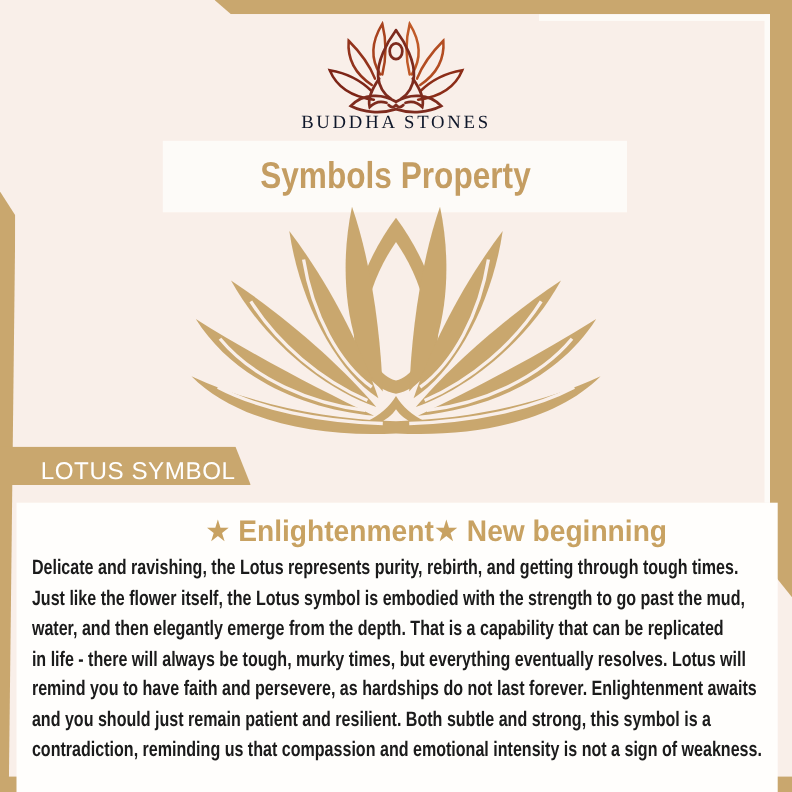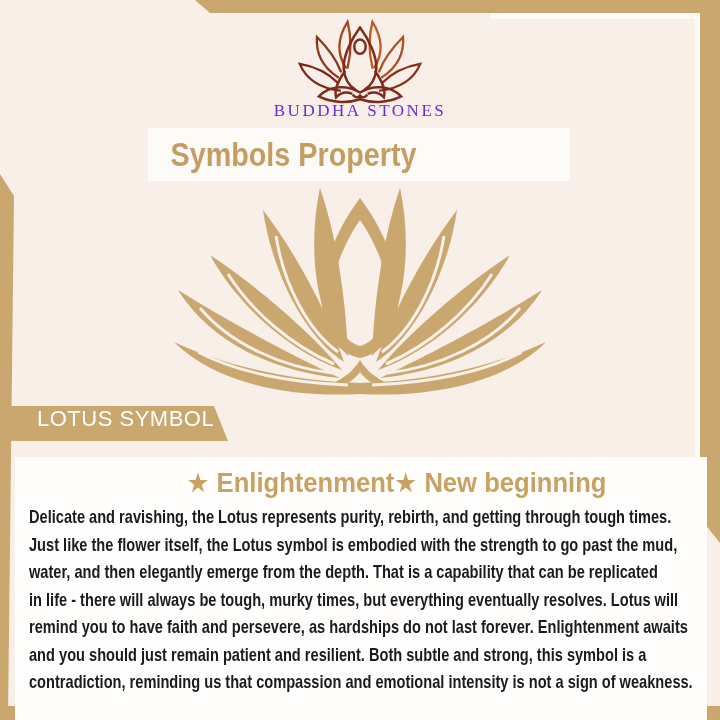--- a/index.html
+++ b/index.html
@@ -29,41 +29,41 @@
   .band-right{left:700px;top:0;width:20px;height:543px;
     clip-path:polygon(0 0,100% 0,100% 100%,0 calc(100% - 25px));}
   .band-left{left:0;top:174px;width:14px;height:546px;
     clip-path:polygon(0 0,100% 22px,57% 100%,0 100%);}
   .band-bottom{left:0;top:706px;width:720px;height:14px;}
   
   .logo{position:absolute;left:295px;top:16px;width:130px;height:88px;}
   .brand-name{
     position:absolute;left:0;top:101px;width:720px;text-align:center;
     font-family:"Liberation Serif",serif;font-size:17px;letter-spacing:2.5px;
-    color:#6d28d9;font-weight:400;
+    color:#0f172a;font-weight:400;
   }
   
   .title-strip{
-    position:absolute;left:148px;top:128px;width:422px;height:53px;
+    position:absolute;left:148px;top:128px;width:422px;height:65px;
     background:var(--strip-white,#fdfbf8);
-    display:flex;align-items:center;
+    display:flex;align-items:center;justify-content:center;
   }
   .title-text{
     display:inline-block;white-space:nowrap;
     font-size:34px;font-weight:700;color:var(--gold-text,#c49d62);
     transform-origin:center;letter-spacing:0px;
   }
   
   .lotus{position:absolute;left:168px;top:184px;width:384px;height:212px;}
   
   .ribbon{
     position:absolute;left:0;top:406px;width:228px;height:35px;
     background:var(--accent-tan,#c9a76e);
     clip-path:polygon(0 0,calc(100% - 14px) 0,100% 100%,0 100%);
-    display:flex;align-items:flex-start;
+    display:flex;align-items:flex-end;
   }
   .ribbon-label{
     padding-left:37px;color:#ffffff;font-size:22px;font-weight:400;
     letter-spacing:0.5px;white-space:nowrap;
   }
   
   .card{
     position:absolute;left:15px;top:457px;width:692px;height:312px;
     background:var(--card-white,#fffefc);padding:6px 14px 0 14px;
   }

